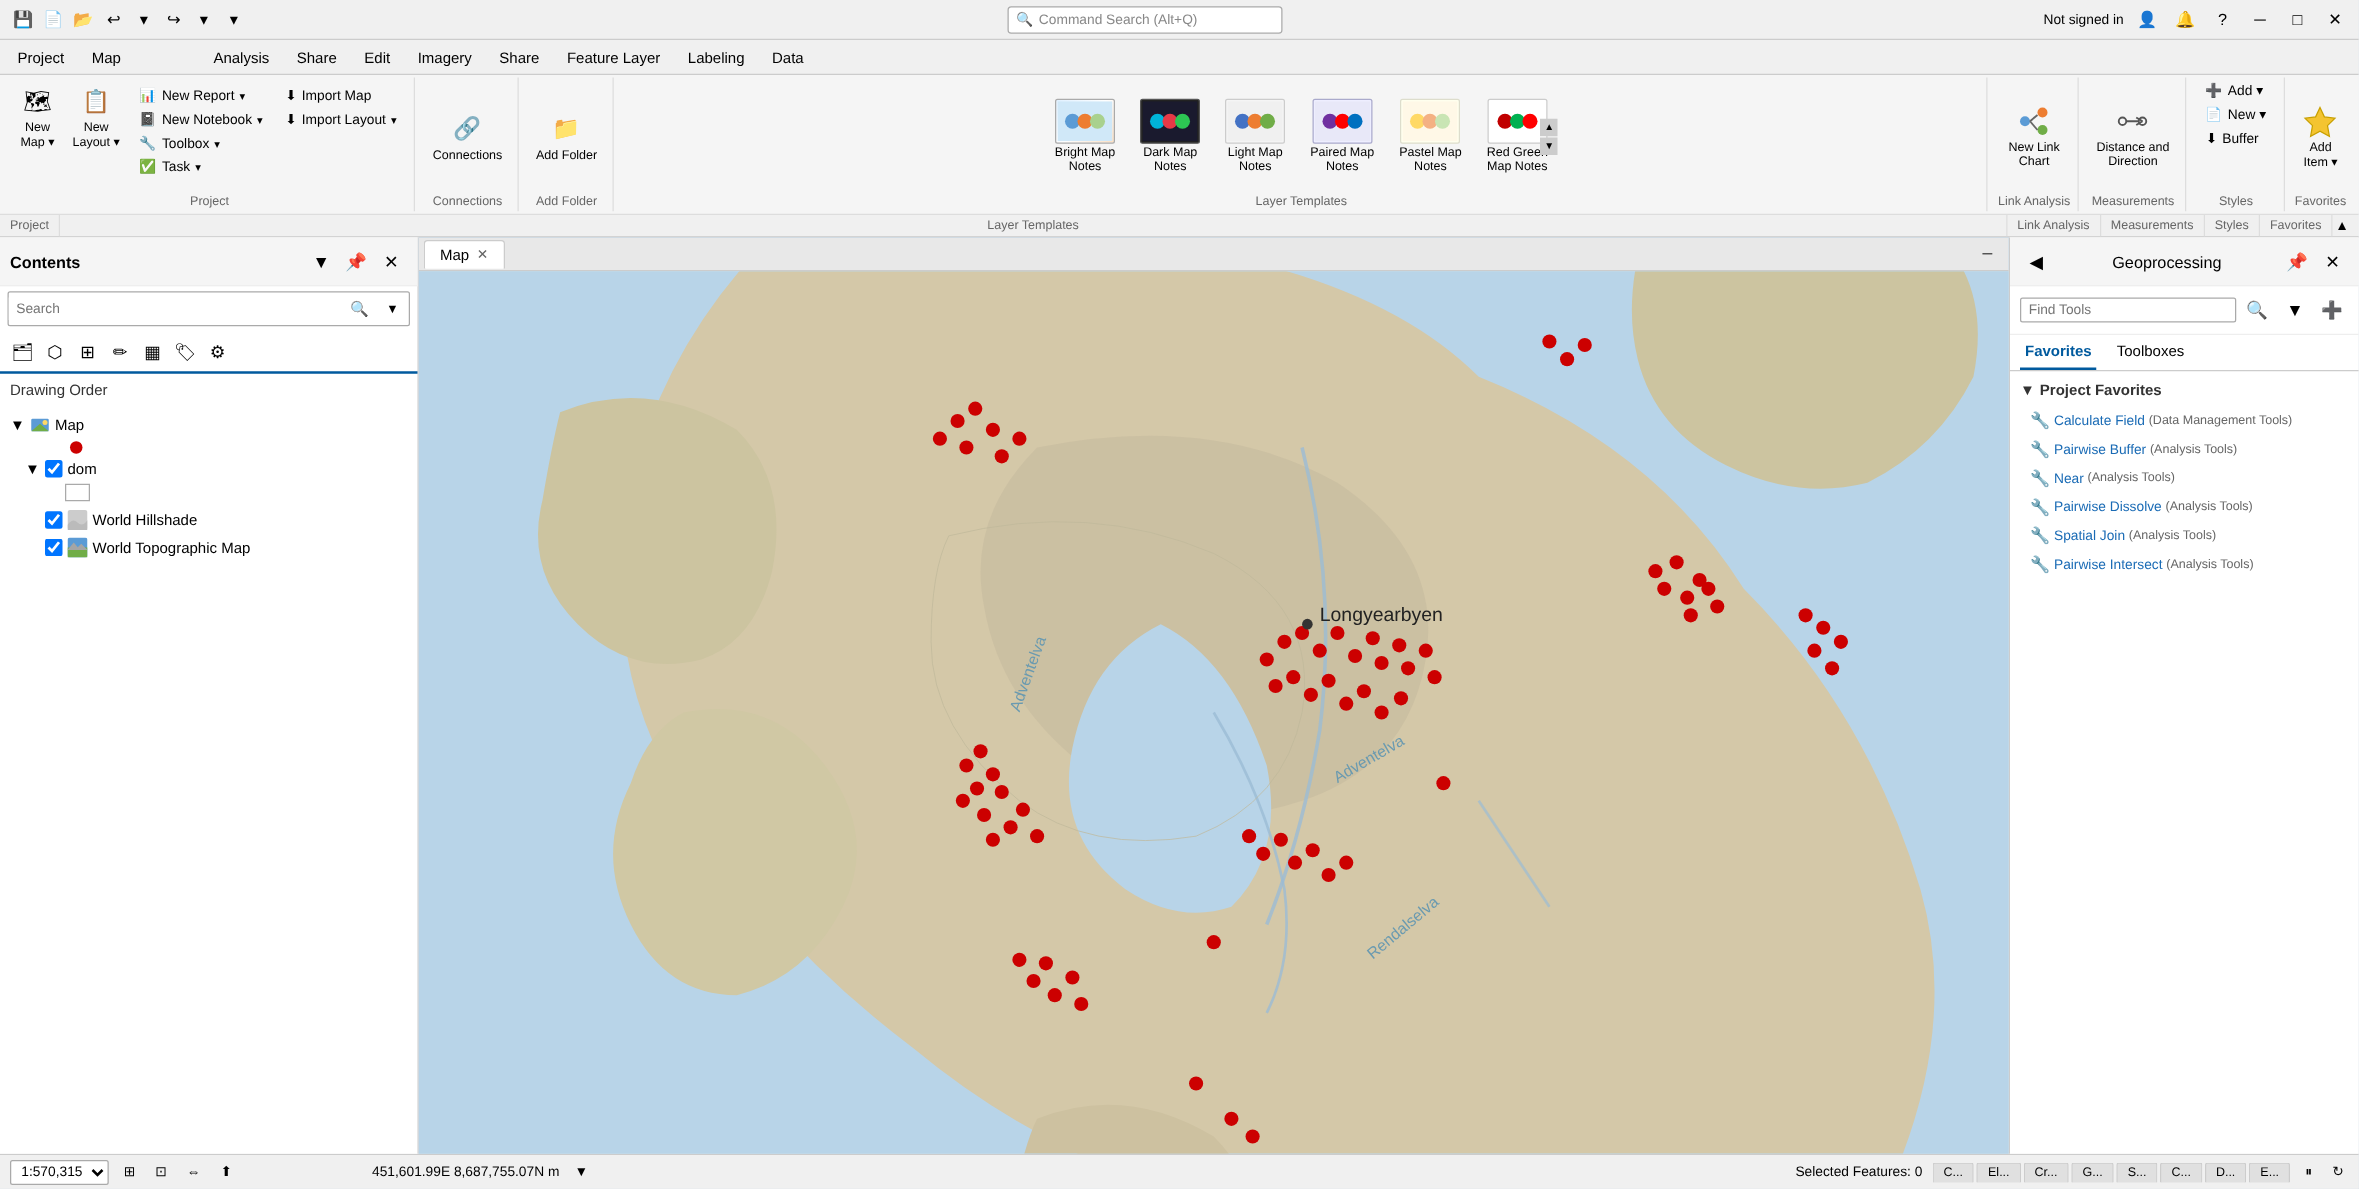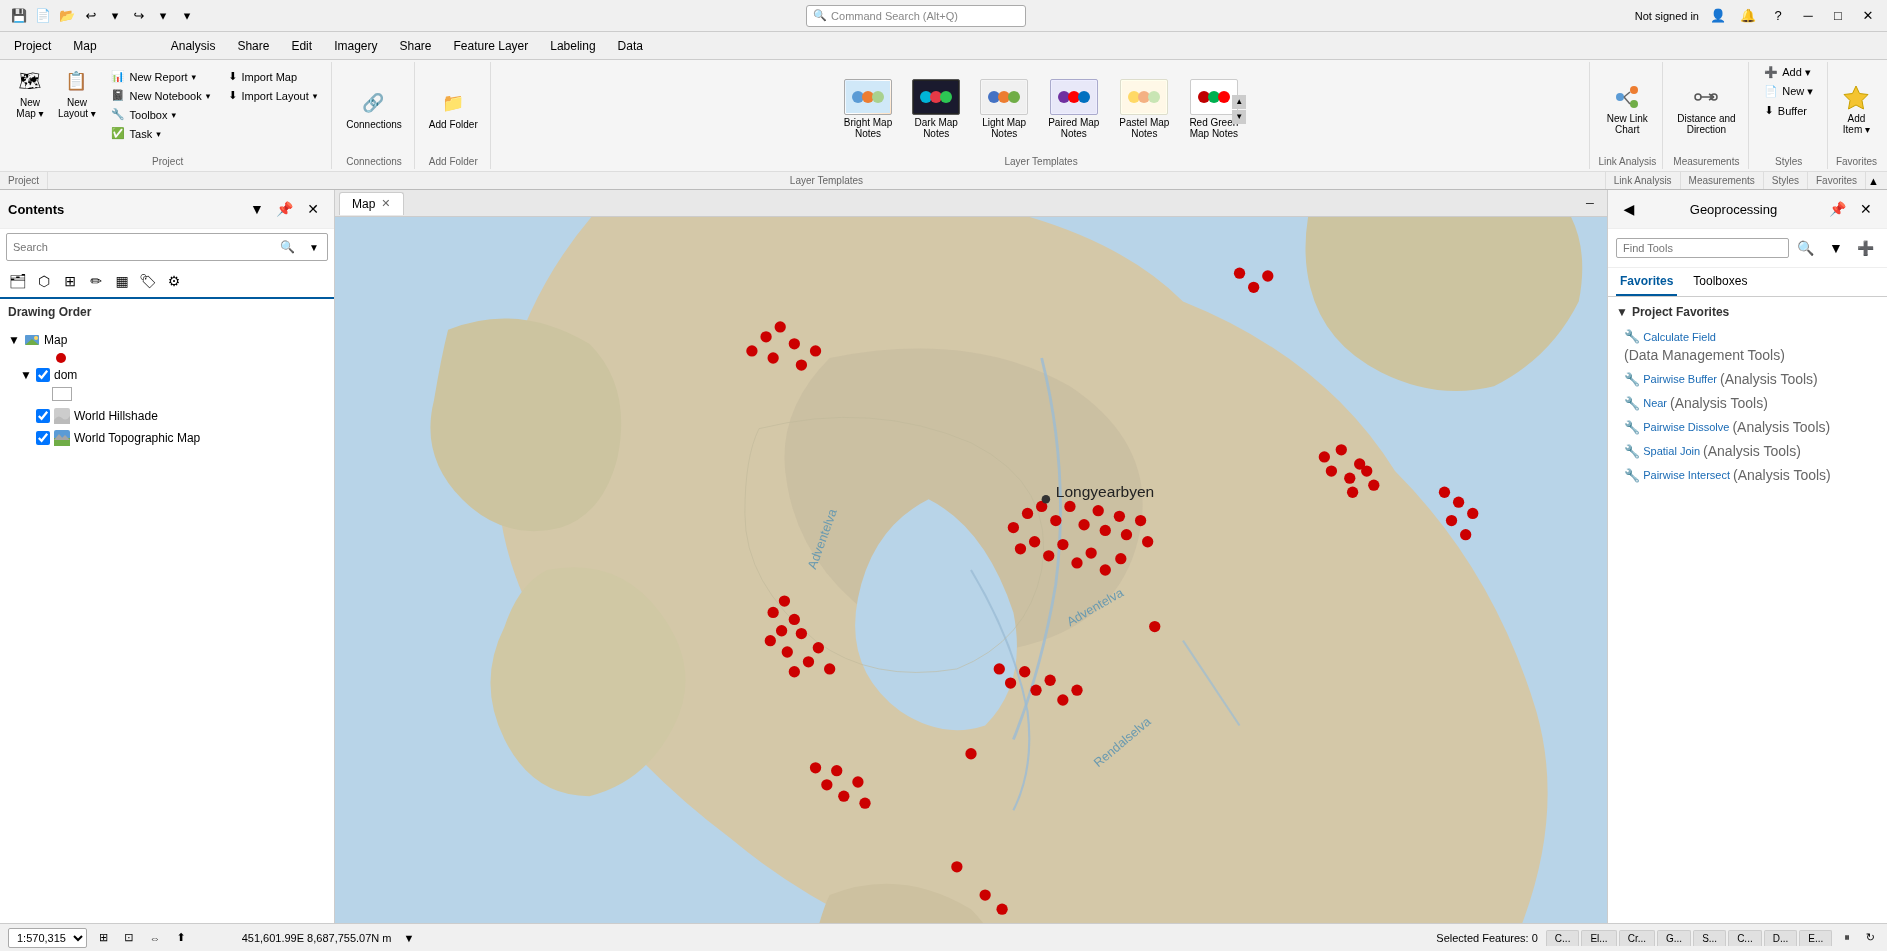--- a/index.html
+++ b/index.html
@@ -181,21 +181,21 @@
     }
     .contents-icon-btn {
       width: 26px; height: 26px; cursor: pointer; display: flex;
       align-items: center; justify-content: center; border-radius: 2px; font-size: 14px;
     }
     #layer-icons {
       display: flex; align-items: center; gap: 2px; padding: 4px 6px;
       border-bottom: 2px solid #005a9e;
     }
     .layer-icon { width: 24px; height: 24px; cursor: pointer; display: flex; align-items: center; justify-content: center; font-size: 14px; border-radius: 2px; }
-    #drawing-order-label { padding: 6px 8px; font-weight: bold; font-size: 12px; color: #333; }
+    #drawing-order-label { padding: 6px 8px; font-weight: normal; font-size: 12px; color: #333; }
     #layer-tree { padding: 4px 0; overflow-y: auto; flex: 1; }
     .layer-item {
       display: flex; align-items: center; padding: 3px 8px; cursor: pointer; gap: 4px; font-size: 12px;
     }
     .layer-item.selected { background: #cce0ff; }
     .layer-expand { width: 12px; cursor: pointer; }
     .layer-checkbox { width: 14px; height: 14px; cursor: pointer; }
     .layer-indent { padding-left: 20px; }
     .layer-indent2 { padding-left: 36px; }
     .layer-color-dot { width: 10px; height: 10px; border-radius: 50%; background: #cc0000; margin-left: 4px; }
@@ -269,21 +269,21 @@
     .geo-section-label {
       display: flex; align-items: center; font-size: 12px; font-weight: bold;
       margin-bottom: 6px; gap: 4px; color: #333;
     }
     .geo-tool-item {
       display: flex; align-items: center; padding: 4px 8px; cursor: pointer;
       font-size: 11px; border-radius: 2px; gap: 6px;
     }
     .geo-tool-icon { color: #666; font-size: 13px; }
     .geo-tool-name { color: #1a6bb5; }
-    .geo-tool-category { color: #666; font-size: 14px; }
+    .geo-tool-category { color: #666; font-size: 10px; }
 
     
     #statusbar {
       height: 28px;
       background: #f0f0f0;
       border-top: 1px solid #ccc;
       display: flex;
       align-items: center;
       padding: 0 8px;
       gap: 8px;
@@ -908,21 +908,21 @@
 
   <select class="status-btn" id="scale-selector">
     <option>1:570,315</option>
   </select>
 
   <div class="status-btn">⊞</div>
   <div class="status-btn">⊡</div>
   <div class="status-btn">⇔</div>
   <div class="status-btn">⬆</div>
 
-  <span style="margin-left:44px;text-align:right;">451,601.99E 8,687,755.07N m</span>
+  <span style="margin-left:100px;text-align:right;">451,601.99E 8,687,755.07N m</span>
   <div class="status-btn">▼</div>
 
   <div style="flex:1;"></div>
 
   <span>Selected Features: 0</span>
 
   <div id="bottom-tabs">
     <div class="bottom-tab">C...</div>
     <div class="bottom-tab">El...</div>
     <div class="bottom-tab">Cr...</div>

